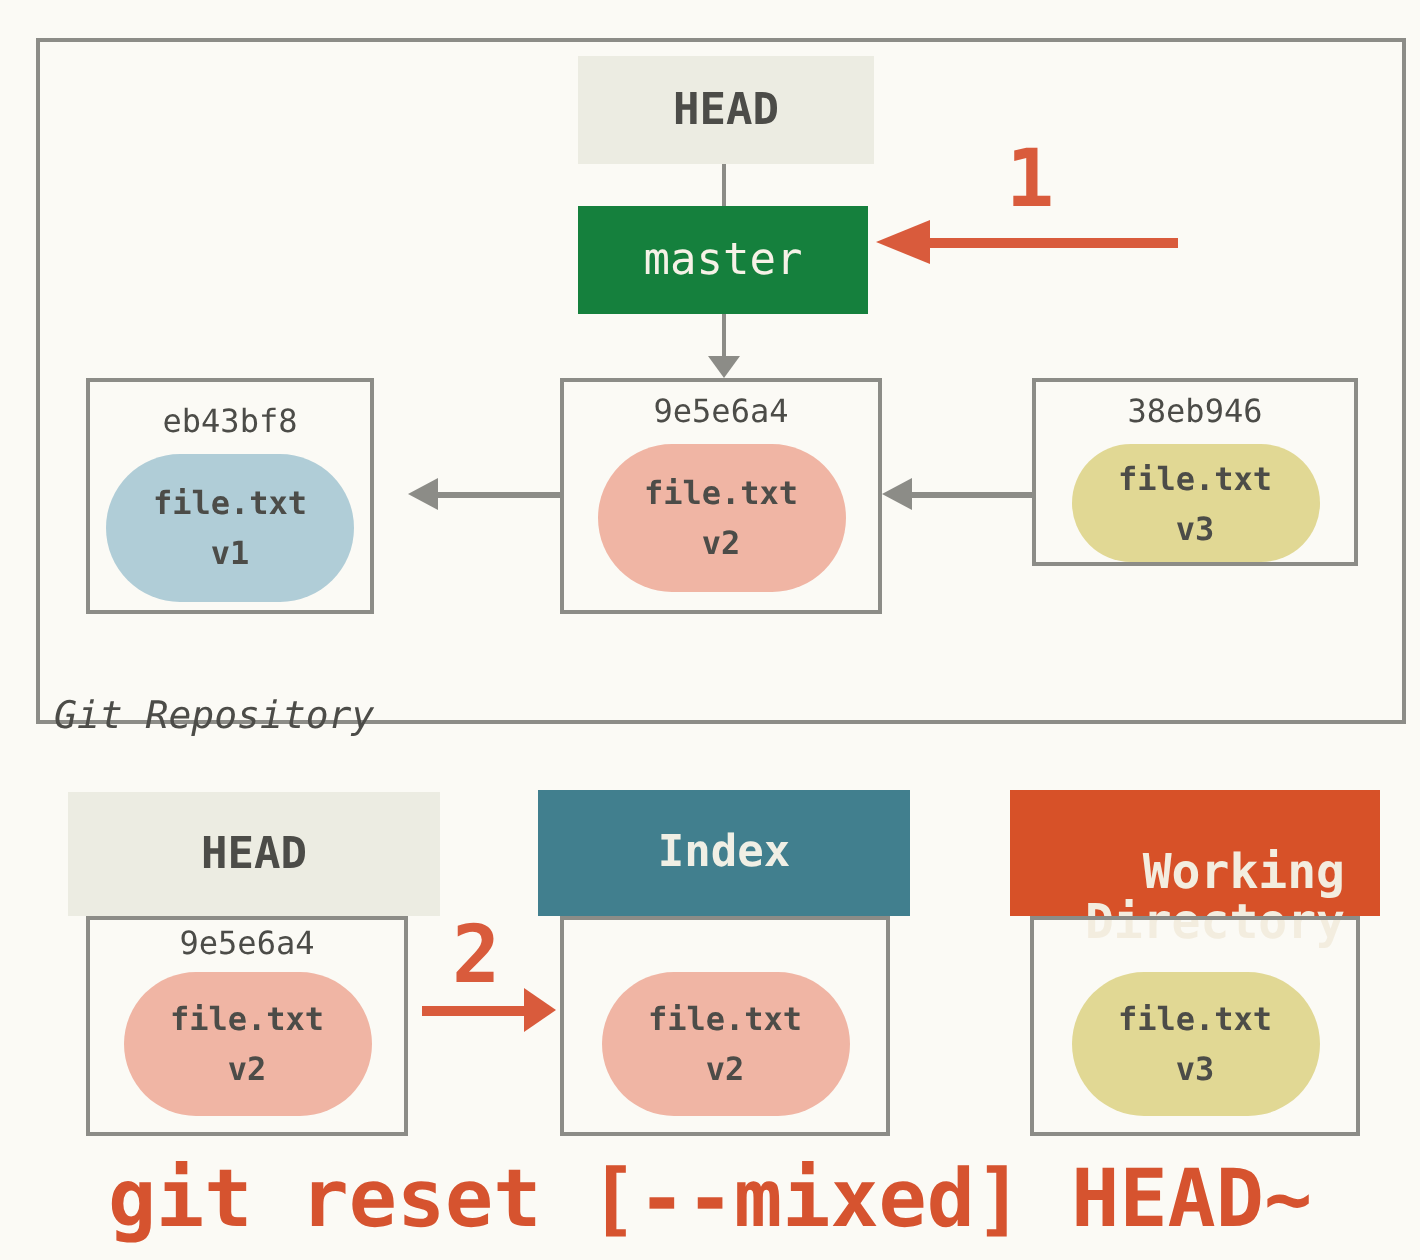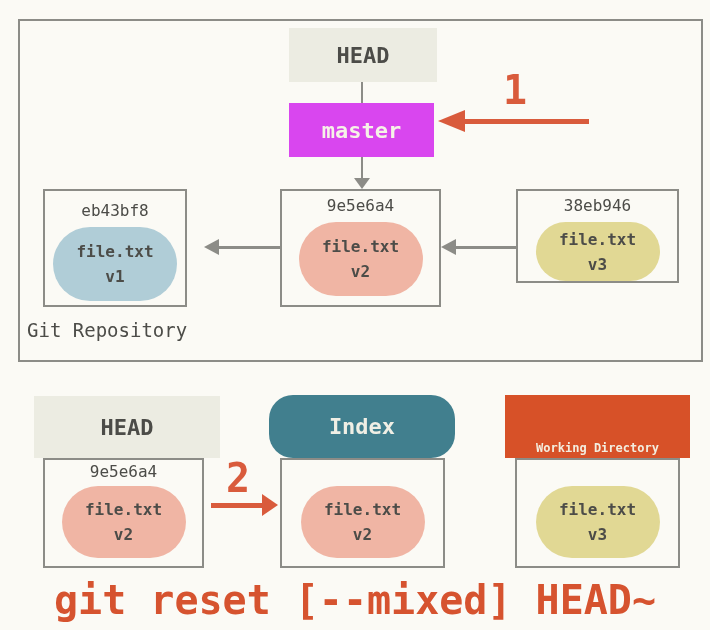--- a/index.html
+++ b/index.html
@@ -11,21 +11,21 @@
   }
   .stage { position: relative; width: 710px; height: 630px; }
   .abs { position: absolute; box-sizing: border-box; }
   .flexc { display: flex; align-items: center; justify-content: center; }
   .coltop { display: flex; flex-direction: column; align-items: center; }
 
   .repo-box    { border: 2px solid #8C8C87; background: transparent; }
   .repo-label  { font-size: 19px; color: #4C4C48; white-space: nowrap; }
 
   .ref-box     { background: #ECECE2; color: #4C4C48; font-size: 22px; font-weight: bold; }
-  .branch-box  { background: #d946ef; color: #F6F2E7; font-size: 22px; font-weight: bold; }
+  .branch-box  { background: #15803d; color: #F6F2E7; font-size: 22px; font-weight: normal; }
 
   .vline  { background: #8C8C87; width: 2px; }
   .tri-down  { width:0; height:0; border-left:8px solid transparent; border-right:8px solid transparent; border-top:11px solid #8C8C87; }
   .tri-left  { width:0; height:0; border-top:8px solid transparent; border-bottom:8px solid transparent; border-right:15px solid #8C8C87; }
 
   .commit-box { border: 2px solid #8C8C87; background: transparent; }
   .commit-hash { margin-top: 5px; font-size: 16px; color: #4C4C48; }
 
   .blob {
     width: 124px; height: 74px; border-radius: 37px;
@@ -36,38 +36,38 @@
   .blob-salmon { background: #F0B5A4; }
   .blob-khaki  { background: #E1D894; }
 
   .red-shaft { background: #D95B3C; }
   .red-tri-left  { width:0; height:0; border-top:11px solid transparent; border-bottom:11px solid transparent; border-right:27px solid #D95B3C; }
   .red-tri-right { width:0; height:0; border-top:11px solid transparent; border-bottom:11px solid transparent; border-left:16px solid #D95B3C; }
   .step-num { font-size: 40px; font-weight: bold; color: #D95B3C; line-height: 1; }
 
   .area-header { font-size: 22px; font-weight: bold; }
   .header-light { background: #ECECE2; color: #4C4C48; }
-  .header-teal  { background: #417F8E; color: #F0EFE5; border-radius: 24px; }
+  .header-teal  { background: #417F8E; color: #F0EFE5; }
   .header-red   { background: #D75128; color: #F3EDDF; }
-  .wd-label { font-size: 12px; line-height: 25px; text-align: center; width: 150px; margin-top: 44px; }
+  .wd-label { font-size: 24px; line-height: 25px; text-align: right; width: 150px; margin-top: 44px; }
 
   .caption {
     width: 710px; text-align: center;
     font-size: 40px; font-weight: bold; color: #D6532F;
     white-space: nowrap;
   }
 </style>
 </head>
 <body>
 
 <div class="stage">
 
   <div class="abs repo-box" style="left:18px; top:19px; width:685px; height:343px;"></div>
 
-  <div class="abs repo-label" style="left:27px; top:319px;">Git Repository</div>
+  <div class="abs repo-label" style="left:27px; top:347px;font-style:italic;">Git Repository</div>
 
   <div class="abs flexc ref-box" style="left:289px; top:28px; width:148px; height:54px;">
     <span>HEAD</span>
   </div>
 
   <div class="abs vline" style="left:361px; top:82px; height:21px;"></div>
 
   <div class="abs flexc branch-box" style="left:289px; top:103px; width:145px; height:54px;">
     <span>master</span>
   </div>

